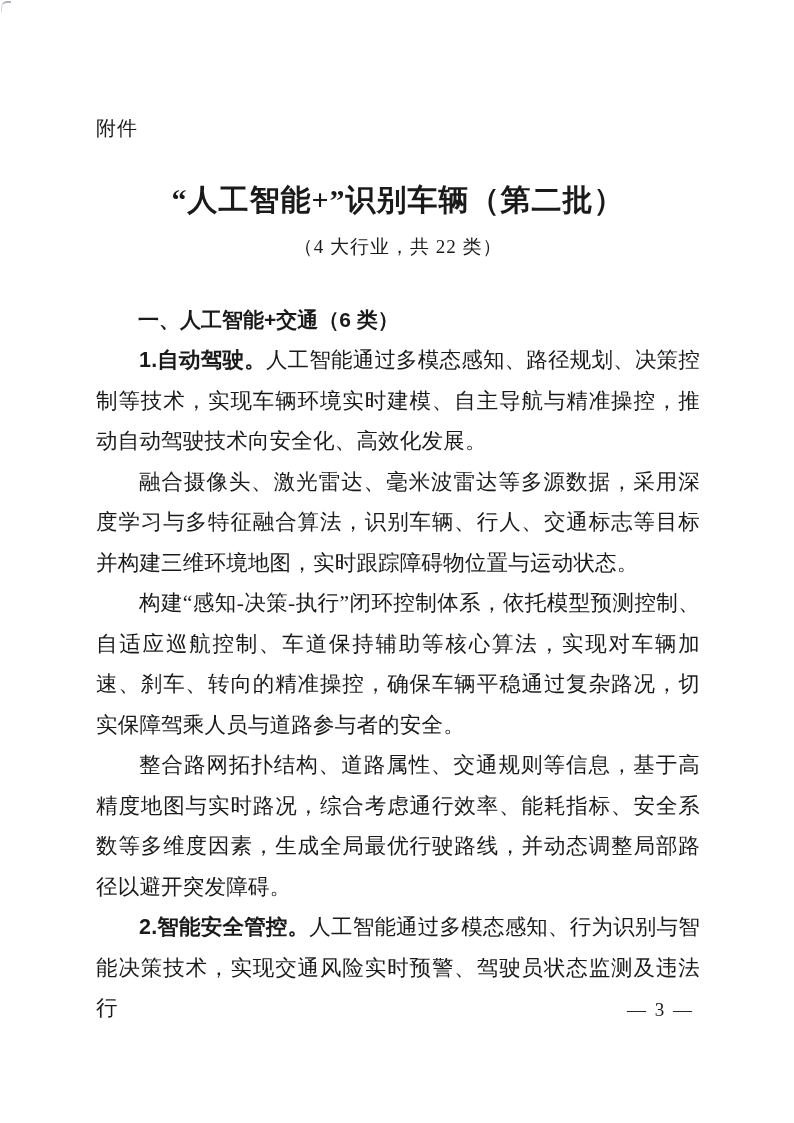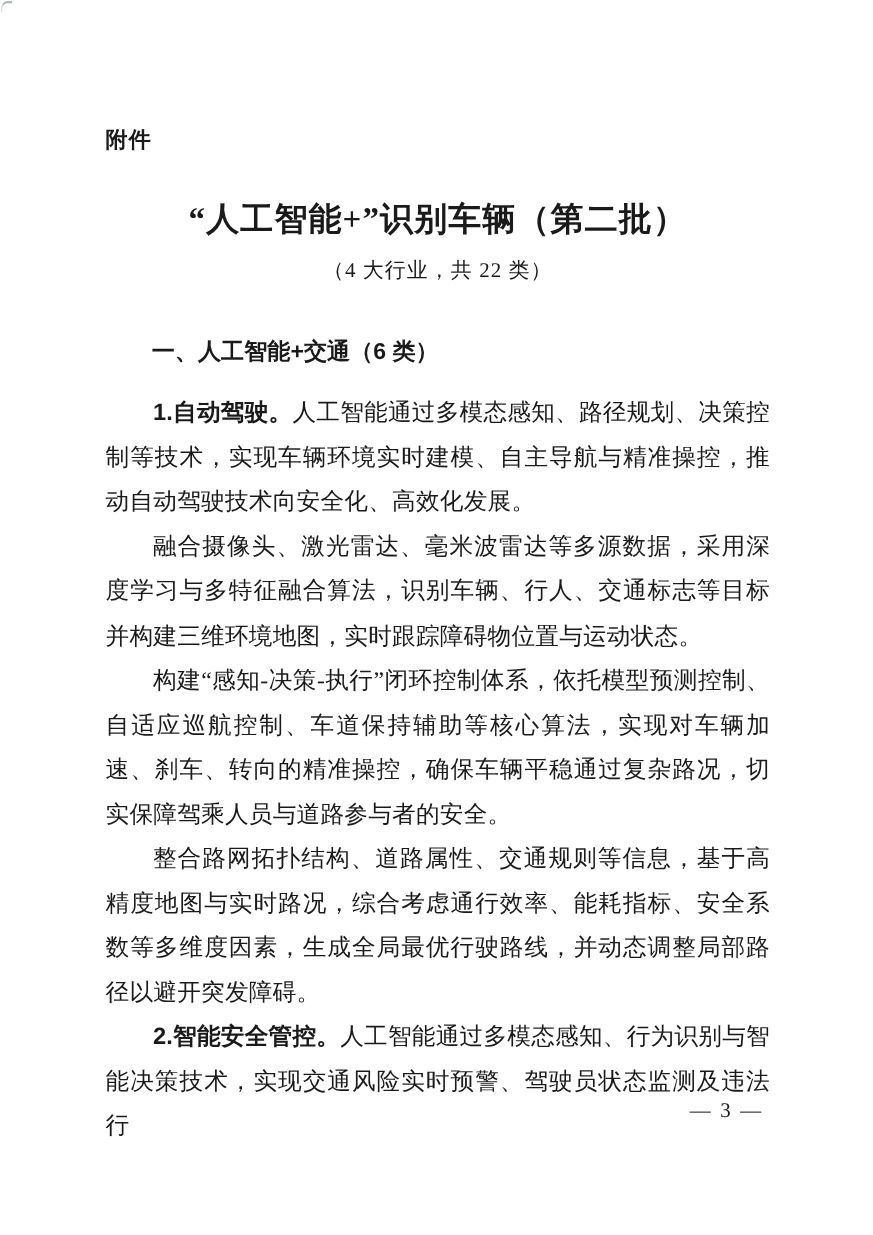--- a/index.html
+++ b/index.html
@@ -24,21 +24,21 @@
     left: 1px;
     width: 9px;
     height: 9px;
     border-top: 2px solid #9aa0a6;
     border-left: 1px solid #c8cbd0;
     border-radius: 60% 0 0 0;
     opacity: 0.8;
   }
   .attachment-label {
     font-family: "Liberation Sans", "DejaVu Sans", sans-serif;
-    font-weight: bold;
+    font-weight: normal;
     font-size: 20px;
     line-height: 26px;
     letter-spacing: 1px;
   }
   .doc-title {
     margin: 41px 0 0 0;
     text-align: center;
     font-family: "Liberation Serif", "DejaVu Serif", serif;
     font-weight: bold;
     font-size: 30px;
@@ -54,21 +54,21 @@
   }
   .section-heading {
     margin: 46px 0 0 0;
     text-indent: 2em;
     font-family: "Liberation Sans", "DejaVu Sans", sans-serif;
     font-weight: bold;
     font-size: 21px;
     line-height: 28px;
   }
   .body-text {
-    margin-top: 21px;
+    margin-top: 6px;
   }
   .body-text p {
     margin: 0;
     text-indent: 2em;
     text-align: justify;
     font-size: 21.5px;
     line-height: 40.5px;
     letter-spacing: 0.2px;
   }
   .body-text p:after {

